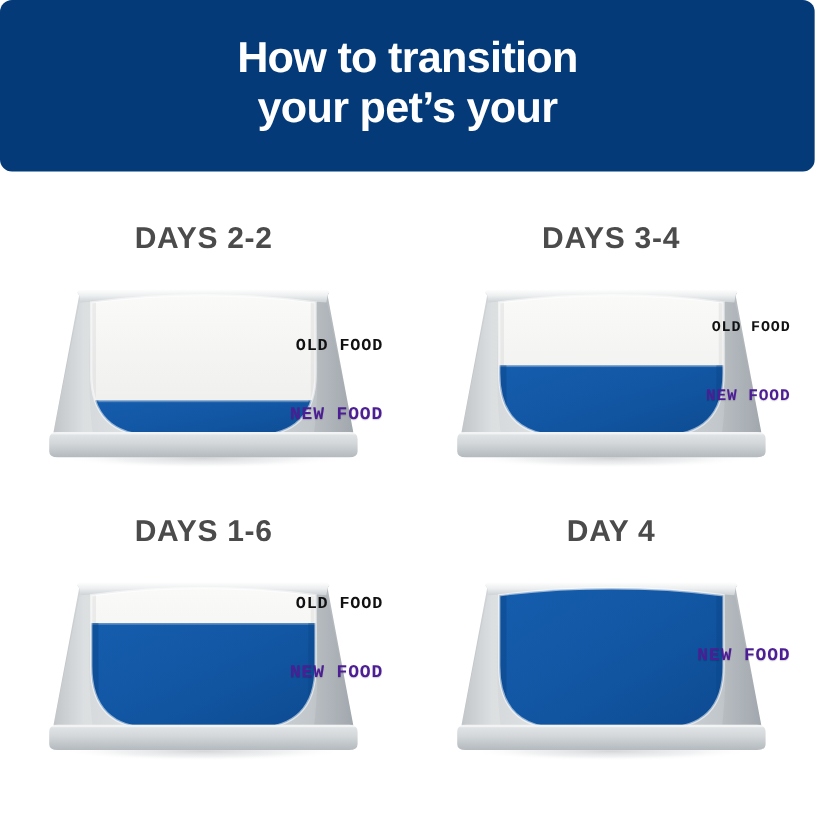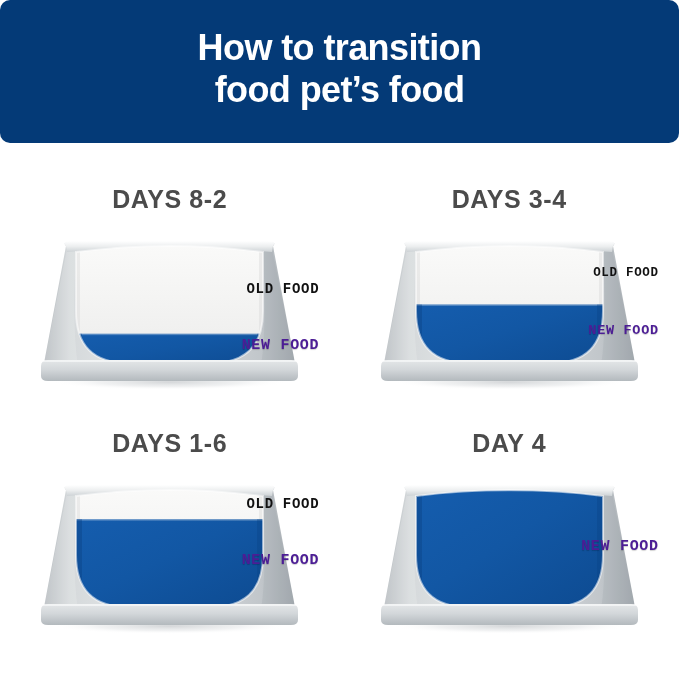--- a/index.html
+++ b/index.html
@@ -125,27 +125,27 @@
   .label-old.small { font-size: 12.5px; }
   .label-new.small { font-size: 13.5px; }
 </style>
 </head>
 <body>
 
 <div class="page">
 
   <div class="header">
     <div class="header-line">How to transition</div>
-    <div class="header-line">food pet’s food</div>
+    <div class="header-line">your pet’s your</div>
   </div>
 
   <div class="grid">
 
     <div class="cell">
-      <div class="day-label">DAYS 8-2</div>
+      <div class="day-label">DAYS 2-2</div>
       <div class="bowl-wrap">
         <svg class="bowl-svg" viewBox="0 0 275 160" preserveAspectRatio="none">
             <defs>
     <linearGradient id="b0-shell" x1="0" y1="0" x2="1" y2="0">
       <stop offset="0" stop-color="#b6bbbf"></stop>
       <stop offset="0.10" stop-color="#d5d9db"></stop>
       <stop offset="0.34" stop-color="#e2e5e6"></stop>
       <stop offset="0.62" stop-color="#d2d6d9"></stop>
       <stop offset="0.86" stop-color="#c2c7cb"></stop>
       <stop offset="1" stop-color="#a8aeb3"></stop>

